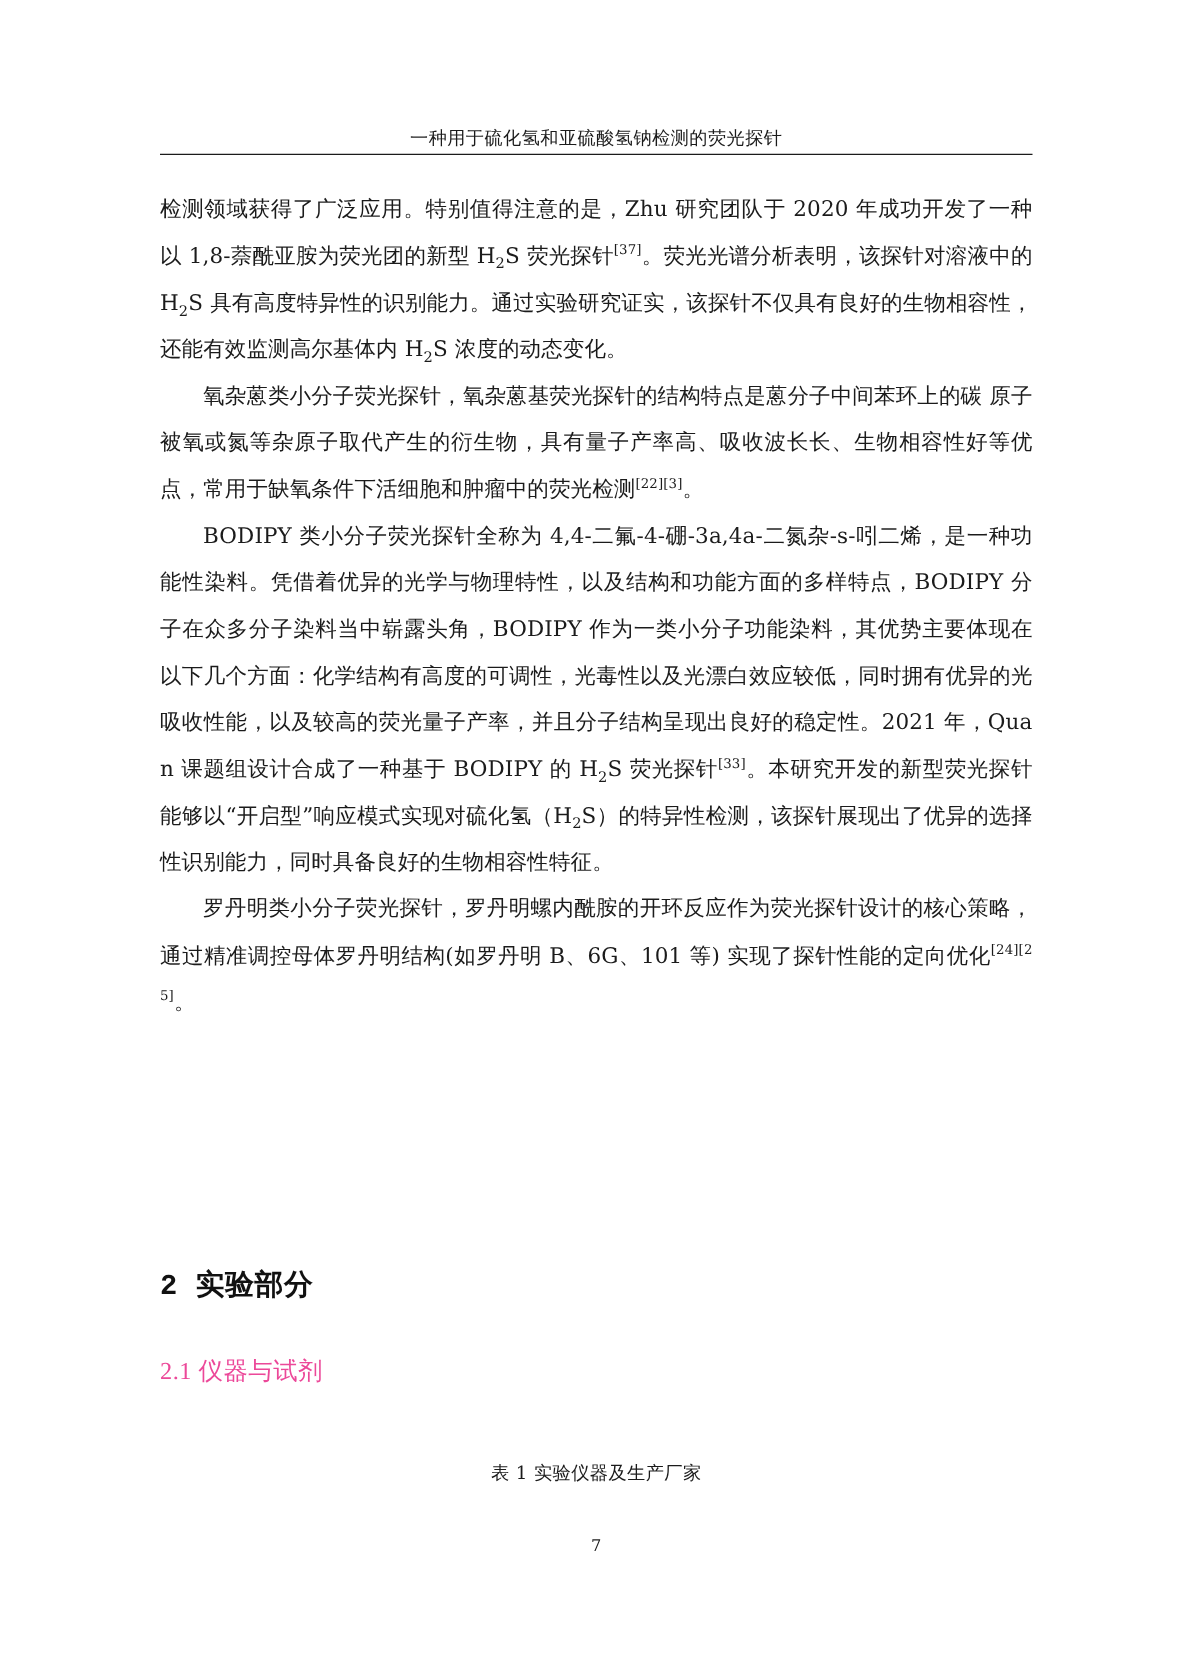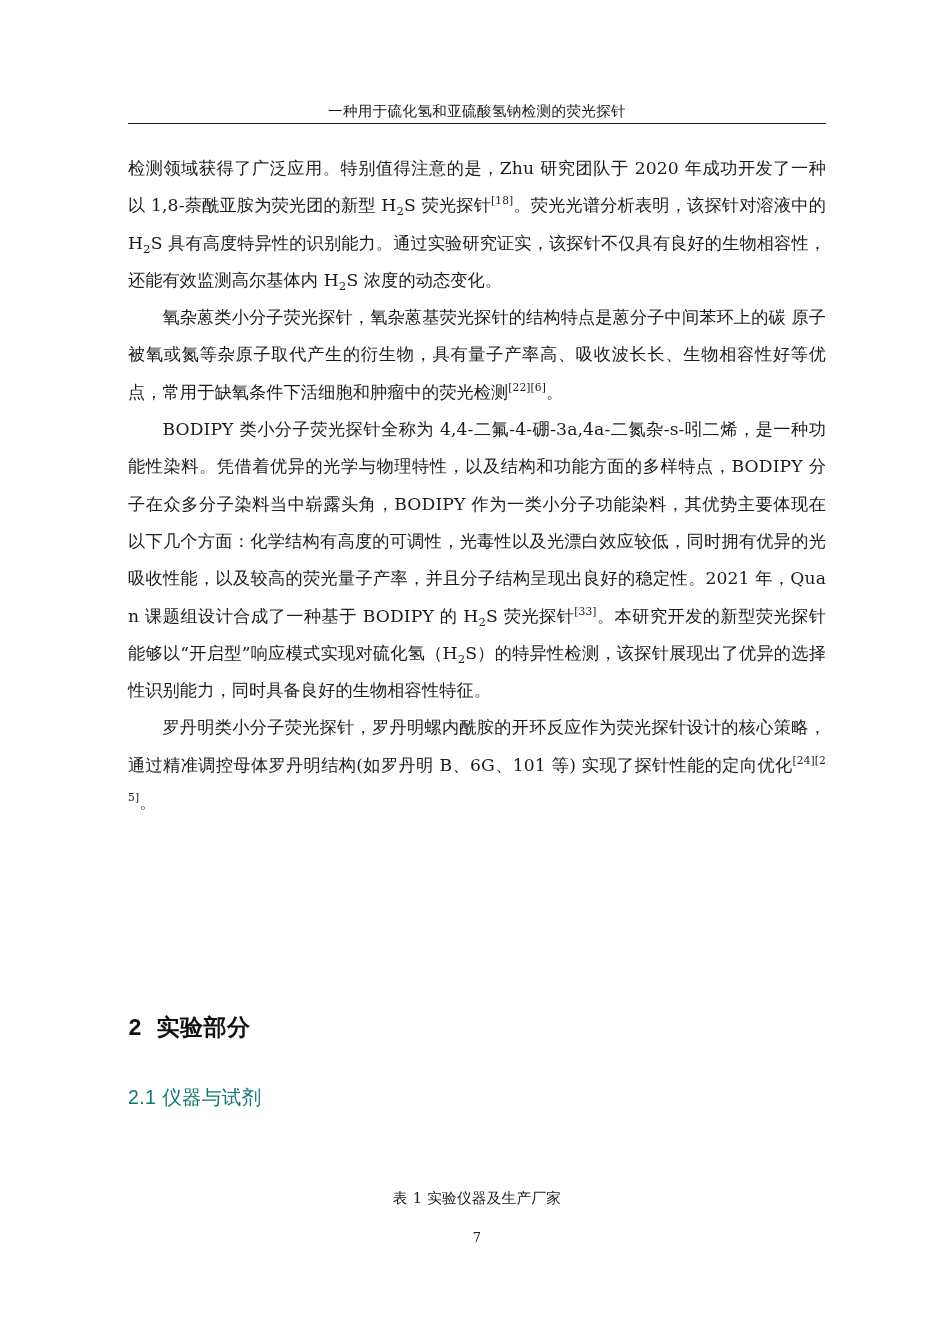--- a/index.html
+++ b/index.html
@@ -92,25 +92,25 @@
     margin: 0;
     font-family: Liberation Mono, monospace;
     font-size: 23px;
     font-weight: 600;
     letter-spacing: 0.5px;
     color: #111111;
     line-height: 1.2;
   }
   h2.h-sub {
     margin: 0;
-    font-family: Liberation Sans, sans-serif;
+    font-family: Liberation Serif, serif;
     font-size: 19.5px;
     font-weight: 500;
     letter-spacing: 0.4px;
-    color: #0f766e;
+    color: #ec4899;
     line-height: 1.2;
   }
   h3.h-subsub {
     margin: 0;
     font-family: "DejaVu Sans", "Liberation Sans", sans-serif;
     font-size: 16.5px;
     font-weight: 500;
     letter-spacing: 0.3px;
     color: #111111;
     line-height: 1.2;
@@ -143,32 +143,32 @@
 <body>
 
 <div class="page">
 
   <div class="header-block">
     <div class="header-title">一种用于硫化氢和亚硫酸氢钠检测的荧光探针</div>
     <div class="header-rule"></div>
   </div>
 
   <div class="content">
-    <p class="body-par">检测领域获得了广泛应用。特别值得注意的是，Zhu 研究团队于 2020 年成功开发了一种以 1,8-萘酰亚胺为荧光团的新型 H<sub>2</sub>S 荧光探针<sup>[18]</sup>。荧光光谱分析表明，该探针对溶液中的 H<sub>2</sub>S 具有高度特异性的识别能力。通过实验研究证实，该探针不仅具有良好的生物相容性，还能有效监测高尔基体内 H<sub>2</sub>S 浓度的动态变化。</p>
-    <p class="body-par indent">氧杂蒽类小分子荧光探针，氧杂蒽基荧光探针的结构特点是蒽分子中间苯环上的碳 原子被氧或氮等杂原子取代产生的衍生物，具有量子产率高、吸收波长长、生物相容性好等优点，常用于缺氧条件下活细胞和肿瘤中的荧光检测<sup>[22][6]</sup>。</p>
+    <p class="body-par">检测领域获得了广泛应用。特别值得注意的是，Zhu 研究团队于 2020 年成功开发了一种以 1,8-萘酰亚胺为荧光团的新型 H<sub>2</sub>S 荧光探针<sup>[37]</sup>。荧光光谱分析表明，该探针对溶液中的 H<sub>2</sub>S 具有高度特异性的识别能力。通过实验研究证实，该探针不仅具有良好的生物相容性，还能有效监测高尔基体内 H<sub>2</sub>S 浓度的动态变化。</p>
+    <p class="body-par indent">氧杂蒽类小分子荧光探针，氧杂蒽基荧光探针的结构特点是蒽分子中间苯环上的碳 原子被氧或氮等杂原子取代产生的衍生物，具有量子产率高、吸收波长长、生物相容性好等优点，常用于缺氧条件下活细胞和肿瘤中的荧光检测<sup>[22][3]</sup>。</p>
     <p class="body-par indent">BODIPY 类小分子荧光探针全称为 4,4-二氟-4-硼-3a,4a-二氮杂-s-吲二烯，是一种功能性染料。凭借着优异的光学与物理特性，以及结构和功能方面的多样特点，BODIPY 分子在众多分子染料当中崭露头角，BODIPY 作为一类小分子功能染料，其优势主要体现在以下几个方面：化学结构有高度的可调性，光毒性以及光漂白效应较低，同时拥有优异的光吸收性能，以及较高的荧光量子产率，并且分子结构呈现出良好的稳定性。2021 年，Quan 课题组设计合成了一种基于 BODIPY 的 H<sub>2</sub>S 荧光探针<sup>[33]</sup>。本研究开发的新型荧光探针能够以“开启型”响应模式实现对硫化氢（H<sub>2</sub>S）的特异性检测，该探针展现出了优异的选择性识别能力，同时具备良好的生物相容性特征。</p>
     <p class="body-par indent">罗丹明类小分子荧光探针，罗丹明螺内酰胺的开环反应作为荧光探针设计的核心策略，通过精准调控母体罗丹明结构(如罗丹明 B、6G、101 等) 实现了探针性能的定向优化<sup>[24][25]</sup>。</p>
   </div>
 
   <div class="heading-wrap" style="top:1002px;">
     <h1 class="h-sec">2 实验部分</h1>
   </div>
 
   <div class="heading-wrap" style="top:1072px;">
     <h2 class="h-sub">2.1 仪器与试剂</h2>
   </div>
 
 
-  <div class="table-caption" style="top:1155px;margin-top:20px;">表  1  实验仪器及生产厂家</div>
+  <div class="table-caption" style="top:1155px;">表  1  实验仪器及生产厂家</div>
 
   <div class="page-number" style="top:1216px;">7</div>
 
 </div>
 
 </body></html>

